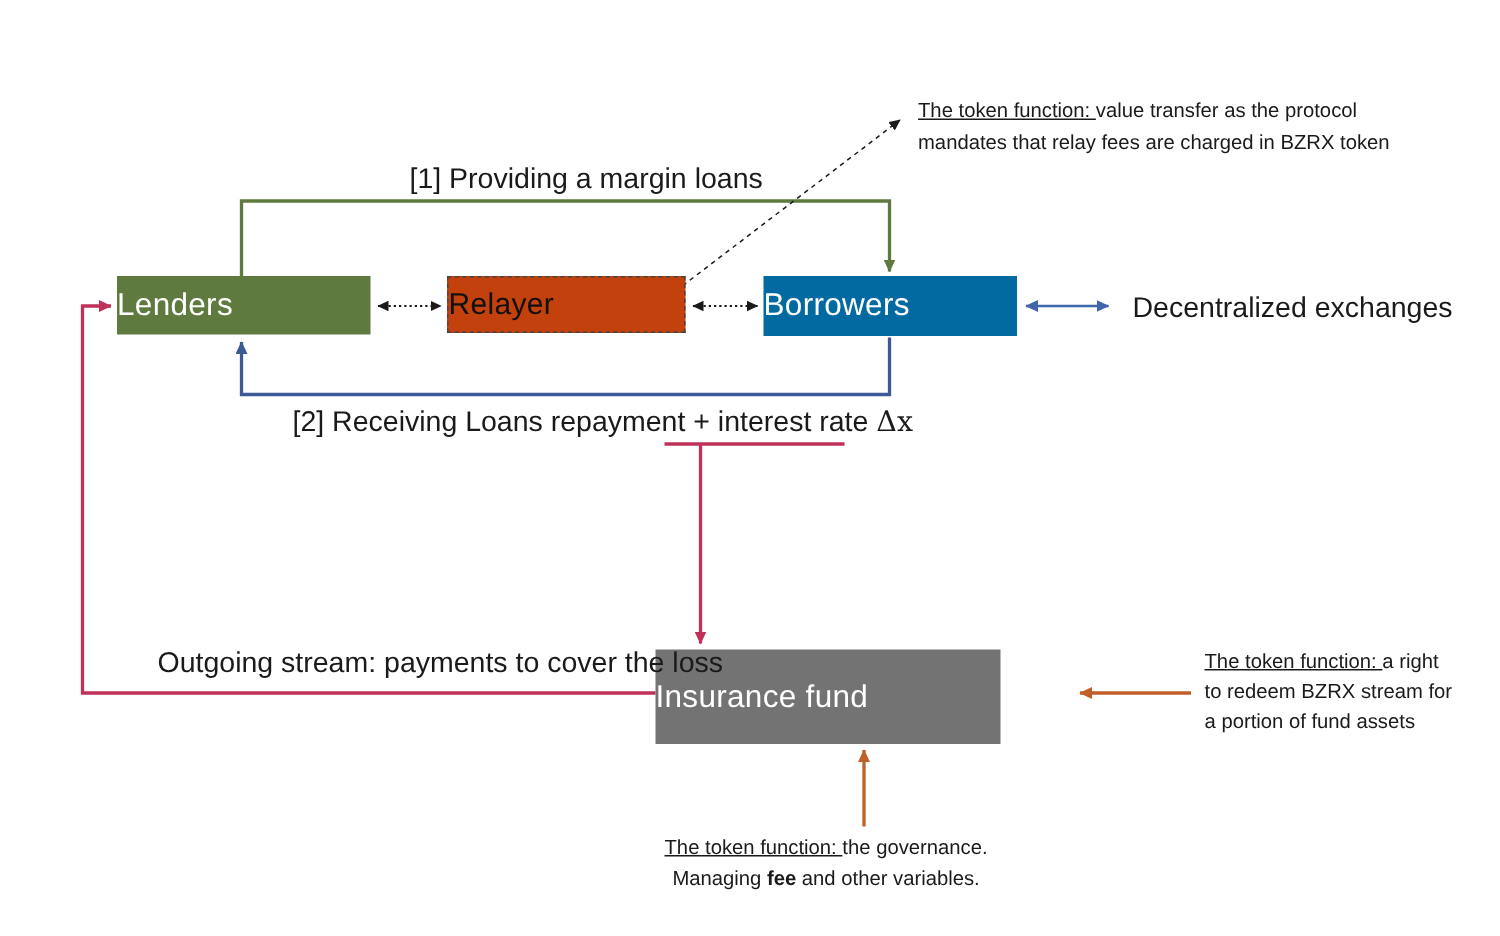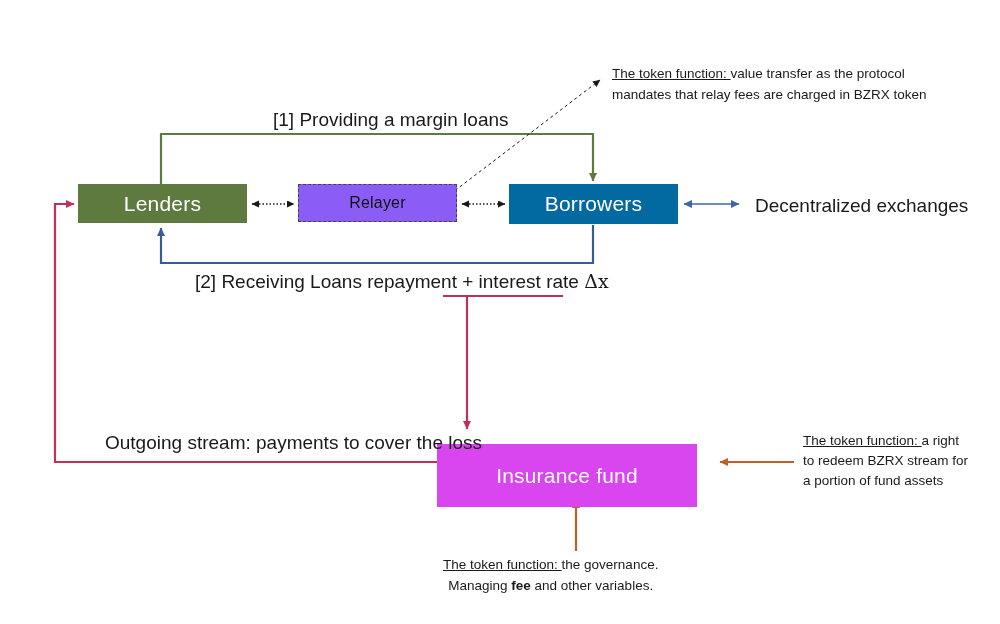--- a/index.html
+++ b/index.html
@@ -2,28 +2,28 @@
 <html><head>
 <meta charset="utf-8">
 <style>
   html,body{margin:0;padding:0;background:#fff;}
   #canvas{
     position:relative;width:1000px;height:624px;background:#ffffff;
     font-family:"Liberation Sans",sans-serif;color:#1a1a1a;overflow:hidden;
   }
   #arrow-layer{position:absolute;left:0;top:0;width:1000px;height:624px;}
   .box{
-    position:absolute;display:flex;align-items:center;justify-content:center;
+    position:absolute;display:flex;align-items:center;
     font-size:21px;letter-spacing:0.2px;
   }
   .box-lenders{left:78px;top:184px;width:169px;height:39px;background:#5e7a3e;color:#fff;}
-  .box-relayer{left:298px;top:184px;width:159px;height:38px;background:#8b5cf6;color:#111;
-    border:1.5px dashed #444;box-sizing:border-box;font-size:16px;}
+  .box-relayer{left:298px;top:184px;width:159px;height:38px;background:#c2410c;color:#111;
+    border:1.5px dashed #444;box-sizing:border-box;font-size:20px;}
   .box-borrowers{left:509px;top:184px;width:169px;height:40px;background:#0369a1;color:#fff;}
-  .box-insurance{left:437px;top:433px;width:260px;height:63px;background:#d946ef;color:#fff;margin-top:11px;}
+  .box-insurance{left:437px;top:433px;width:230px;height:63px;background:#737373;color:#fff;}
   .lbl{position:absolute;font-size:19px;white-space:nowrap;text-align:center;}
   .note{position:absolute;font-size:13.5px;line-height:20px;white-space:nowrap;}
   .u{text-decoration:underline;}
   .b{font-weight:bold;}
   .math{font-family:"DejaVu Serif",serif;}
   #label-loan{left:273px;top:109px;}
   #label-repayment{left:195px;top:270px;}
   #label-decentralized{left:755px;top:195px;}
   #label-outgoing{left:77px;top:432px;margin-left:28px;}
   #note-incoming{left:475px;top:346px;line-height:19.5px;}

